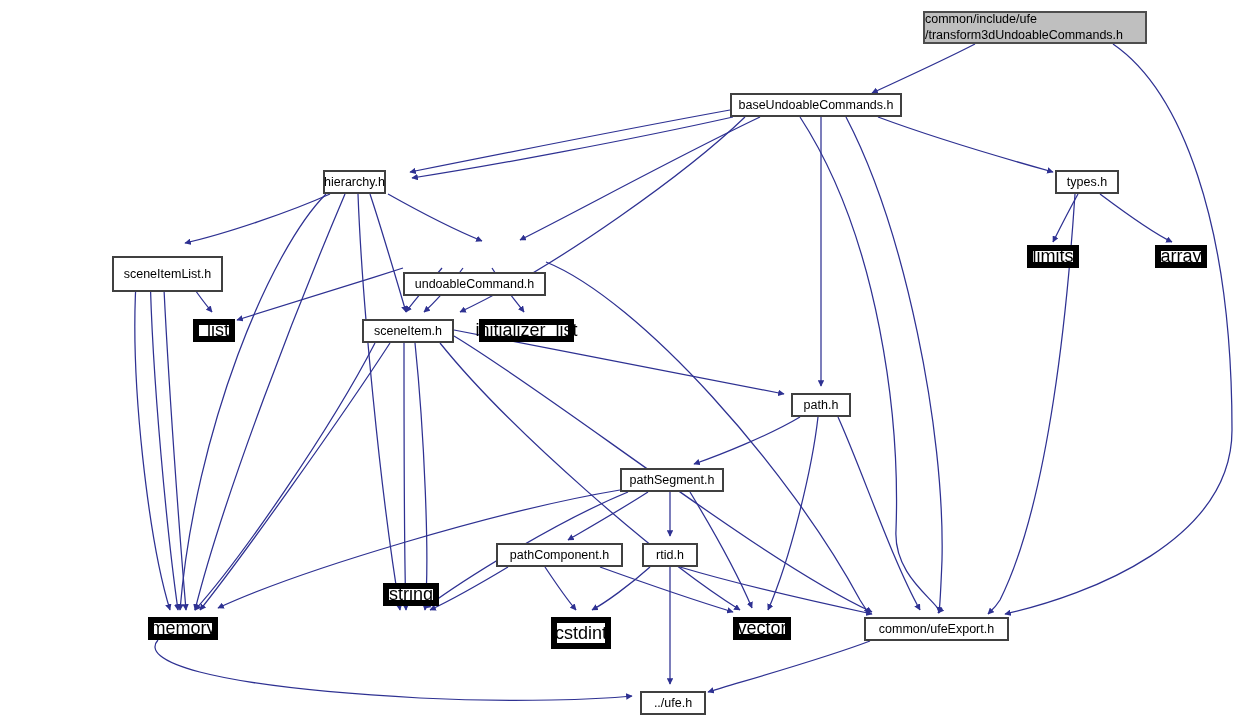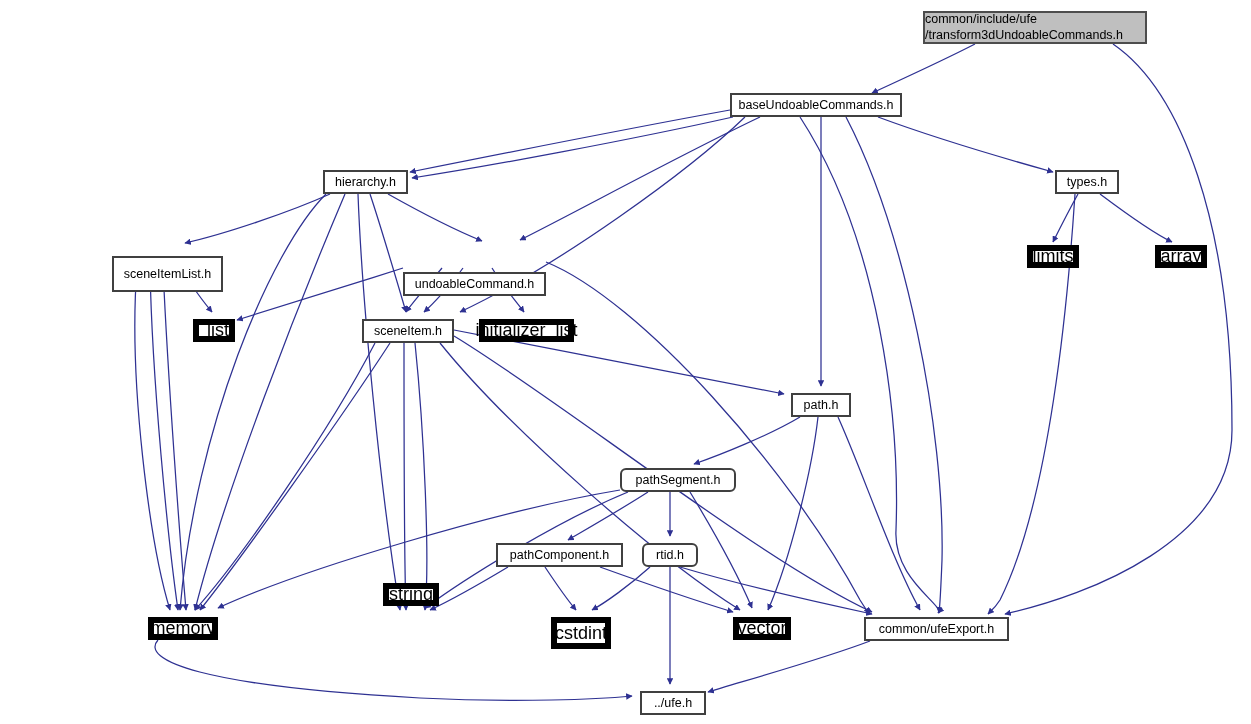--- a/index.html
+++ b/index.html
@@ -108,33 +108,33 @@
         <path d="M 680,567 C 740,585 830,605 872,614" marker-end="url(#arrow)"></path>
         <path d="M 670,567 L 670,684" marker-end="url(#arrow)"></path>
         <path d="M 158,640 C 140,660 200,686 420,698 C 520,703 600,699 632,696" marker-end="url(#arrow)"></path>
         <path d="M 870,641 C 820,660 740,682 708,692" marker-end="url(#arrow)"></path>
       </g>
   </svg>
   <div id="node-layer">
       <div class="node root" style="left: 923px; top: 11px; width: 224px; height: 33px;"><span class="lbl">common/include/ufe
 /transform3dUndoableCommands.h</span></div>
       <div class="node hdr" style="left: 730px; top: 93px; width: 172px; height: 24px;"><span class="lbl">baseUndoableCommands.h</span></div>
-      <div class="node hdr" style="left: 323px; top: 170px; width: 85px; height: 24px;"><span class="lbl">hierarchy.h</span></div>
+      <div class="node hdr" style="left: 323px; top: 170px; width: 63px; height: 24px;"><span class="lbl">hierarchy.h</span></div>
       <div class="node hdr" style="left: 1055px; top: 170px; width: 64px; height: 24px;"><span class="lbl">types.h</span></div>
       <div class="node hdr" style="left: 112px; top: 256px; width: 111px; height: 36px;"><span class="lbl">sceneItemList.h</span></div>
       <div class="node hdr" style="left: 403px; top: 244px; width: 143px; height: 24px; margin-top: 28px;"><span class="lbl">undoableCommand.h</span></div>
       <div class="node sys" style="left: 1027px; top: 245px; width: 52px; height: 23px;"><span class="lbl">limits</span></div>
       <div class="node sys" style="left: 1155px; top: 245px; width: 52px; height: 23px;"><span class="lbl">array</span></div>
       <div class="node sys" style="left: 193px; top: 319px; width: 42px; height: 23px; padding-left: 8px;"><span class="lbl">list</span></div>
       <div class="node hdr" style="left: 362px; top: 319px; width: 92px; height: 24px;"><span class="lbl">sceneItem.h</span></div>
       <div class="node sys" style="left: 479px; top: 319px; width: 95px; height: 23px;"><span class="lbl">initializer_list</span></div>
       <div class="node hdr" style="left: 791px; top: 393px; width: 60px; height: 24px;"><span class="lbl">path.h</span></div>
-      <div class="node hdr" style="left: 620px; top: 468px; width: 116px; height: 24px; border-radius: 6px;"><span class="lbl">pathSegment.h</span></div>
+      <div class="node hdr" style="left: 620px; top: 468px; width: 104px; height: 24px;"><span class="lbl">pathSegment.h</span></div>
       <div class="node hdr" style="left: 496px; top: 543px; width: 127px; height: 24px;"><span class="lbl">pathComponent.h</span></div>
-      <div class="node hdr" style="left: 642px; top: 543px; width: 56px; height: 24px; border-radius: 6px;"><span class="lbl">rtid.h</span></div>
+      <div class="node hdr" style="left: 642px; top: 543px; width: 56px; height: 24px;"><span class="lbl">rtid.h</span></div>
       <div class="node sys" style="left: 148px; top: 617px; width: 70px; height: 23px;"><span class="lbl">memory</span></div>
       <div class="node sys" style="left: 383px; top: 583px; width: 56px; height: 23px;"><span class="lbl">string</span></div>
       <div class="node sys" style="left: 551px; top: 617px; width: 60px; height: 32px;"><span class="lbl">cstdint</span></div>
       <div class="node sys" style="left: 733px; top: 617px; width: 58px; height: 23px;"><span class="lbl">vector</span></div>
       <div class="node hdr" style="left: 864px; top: 617px; width: 145px; height: 24px;"><span class="lbl">common/ufeExport.h</span></div>
       <div class="node hdr" style="left: 640px; top: 691px; width: 66px; height: 24px;"><span class="lbl">../ufe.h</span></div>
     </div>
 </div>
 
 </body></html>

